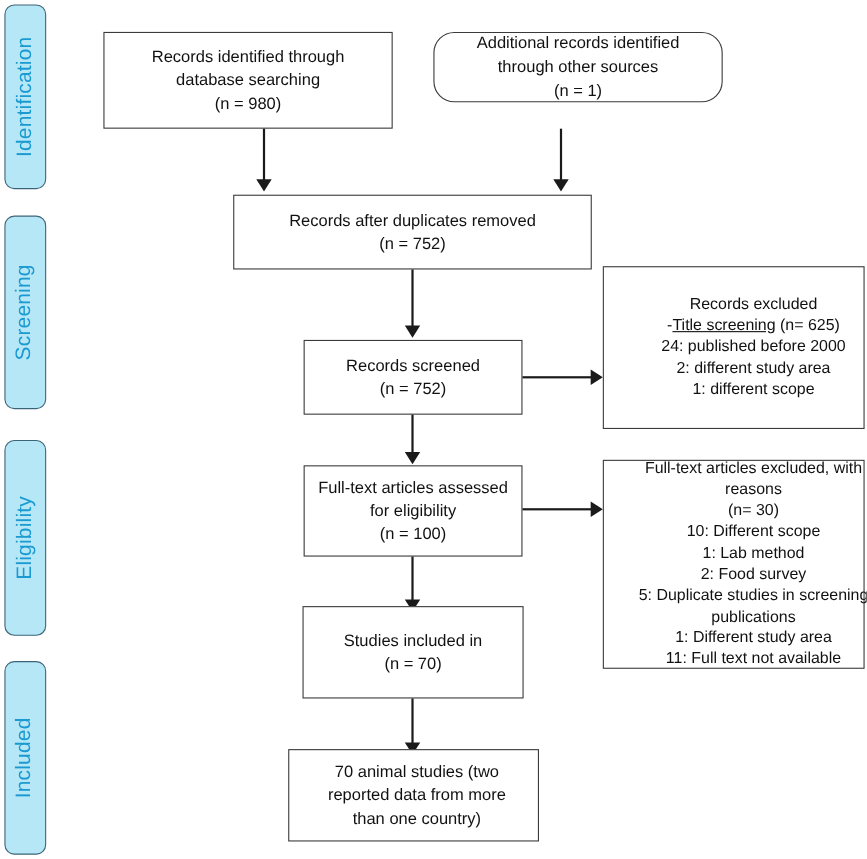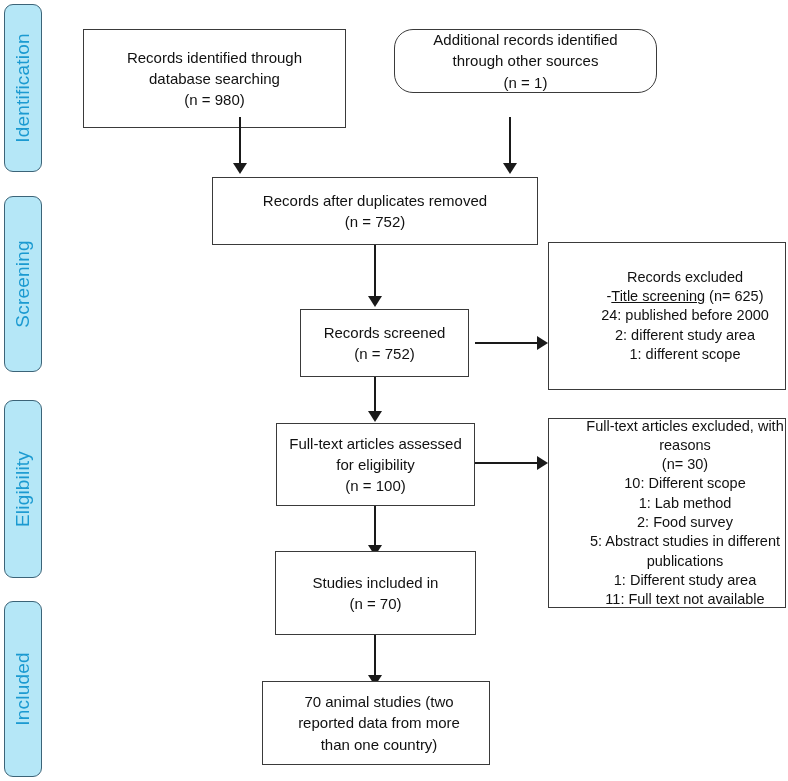--- a/index.html
+++ b/index.html
@@ -101,21 +101,21 @@
   <div class="stage-band" style="top:196px;height:176px;">
     <span class="stage-text">Screening</span>
   </div>
   <div class="stage-band" style="top:400px;height:178px;">
     <span class="stage-text">Eligibility</span>
   </div>
   <div class="stage-band" style="top:601px;height:176px;">
     <span class="stage-text">Included</span>
   </div>
 
-  <div class="fbox" style="left:83px; top:29px; width:263px; height:99px;">
+  <div class="fbox" style="left:94px; top:29px; width:263px; height:88px;">
     <span class="ln">Records identified through</span>
     <span class="ln">database searching</span>
     <span class="ln">(n =  980)</span>
   </div>
 
   <div class="fbox" style="left:394px; top:29px; width:263px; height:64px;border-radius:19px;">
     <span class="ln">Additional records identified</span>
     <span class="ln">through other sources</span>
     <span class="ln">(n = 1)</span>
   </div>
@@ -127,21 +127,21 @@
   <div class="arrow-down" style="left:503px; top:163px;"></div>
 
   <div class="fbox" style="left:212px; top:177px; width:326px; height:68px;">
     <span class="ln">Records after duplicates removed</span>
     <span class="ln">(n = 752)</span>
   </div>
 
   <div class="vline" style="left:374px; top:245px; height:53px;"></div>
   <div class="arrow-down" style="left:368px; top:296px;"></div>
 
-  <div class="fbox" style="left:276px; top:309px; width:169px; height:68px;margin-left:24px;">
+  <div class="fbox" style="left:276px; top:309px; width:199px; height:68px;">
     <span class="ln">Records screened</span>
     <span class="ln">(n = 752)</span>
   </div>
 
   <div class="fbox small tight" style="left:548px; top:242px; width:238px; height:148px;">
     <span class="ln">Records excluded</span>
     <span class="ln"><span>-</span><span class="u">Title screening</span><span> (n= 625)</span></span>
     <span class="ln">24: published before 2000</span>
     <span class="ln">2: different study area</span>
     <span class="ln">1: different scope</span>
@@ -159,21 +159,21 @@
     <span class="ln">(n = 100)</span>
   </div>
 
   <div class="fbox small tight" style="left:548px; top:418px; width:238px; height:190px;text-align:center;">
     <span class="ln">Full-text articles excluded, with</span>
     <span class="ln">reasons</span>
     <span class="ln">(n= 30)</span>
     <span class="ln">10: Different scope</span>
     <span class="ln">1: Lab method</span>
     <span class="ln">2: Food survey</span>
-    <span class="ln">5: Abstract studies in different</span>
+    <span class="ln">5: Duplicate studies in screening</span>
     <span class="ln">publications</span>
     <span class="ln">1: Different study area</span>
     <span class="ln">11: Full text not available</span>
   </div>
 
   <div class="hline" style="left:475px; top:462px; width:63px;"></div>
   <div class="arrow-right" style="left:537px; top:456px;"></div>
 
   <div class="vline" style="left:374px; top:506px; height:41px;"></div>
   <div class="arrow-down" style="left:368px; top:545px;"></div>

